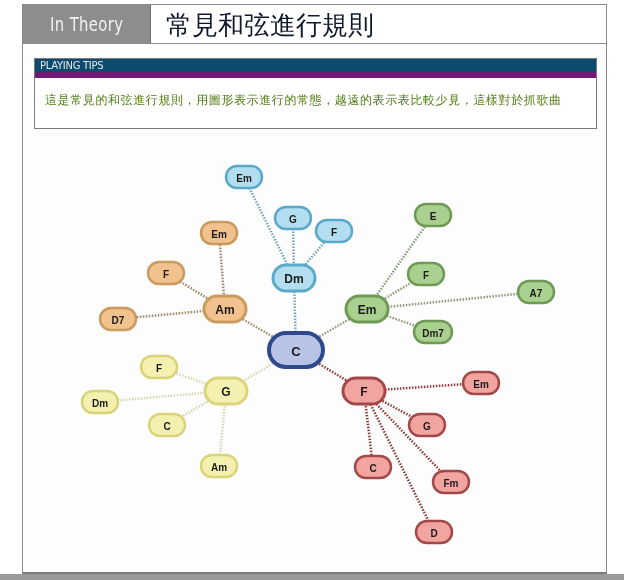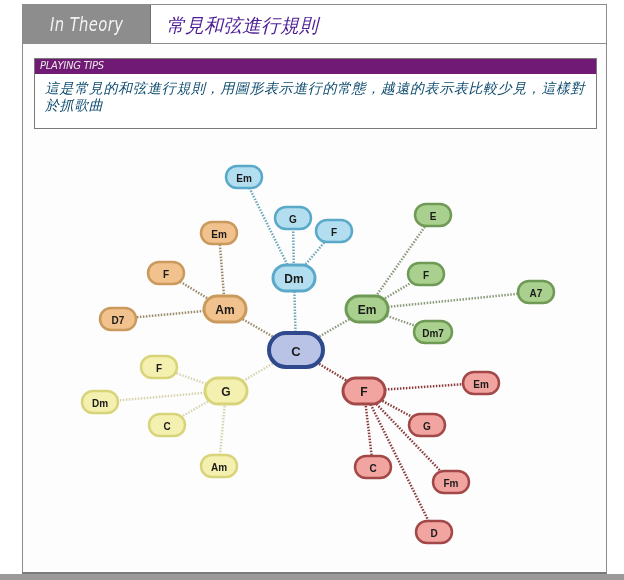--- a/index.html
+++ b/index.html
@@ -1,24 +1,24 @@
 <!DOCTYPE html>
 <html><head>
 <meta charset="utf-8">
 <style>
   html, body { margin:0; padding:0; }
   body { width:624px; height:580px; background:#ffffff; position:relative; overflow:hidden; font-family:"DejaVu Sans", sans-serif; }
-  .frame { position:absolute; left:22px; top:4px; width:585px; height:570px; border:1px solid #8c8c8c; border-bottom:2px solid #7a7a7a; background:#fdfdfd; box-sizing:border-box;font-style:italic; }
+  .frame { position:absolute; left:22px; top:4px; width:585px; height:570px; border:1px solid #8c8c8c; border-bottom:2px solid #7a7a7a; background:#fdfdfd; box-sizing:border-box; }
   .header { position:absolute; left:0; top:0; width:100%; height:38px; border-bottom:1px solid #8c8c8c; background:#fff; }
   .header-tag { position:absolute; left:0; top:0; width:127px; height:38px; background:#8d8d8d; border-right:1px solid #6f6f6f; color:#f2f2f2; font-family:"DejaVu Sans", sans-serif; font-size:20px; font-stretch:condensed; line-height:38px; text-align:center; letter-spacing:0.5px; transform-origin:left; }
   .header-tag span { display:inline-block; transform:scaleX(0.82); }
-  .header-title { position:absolute; left:143px; top:0; height:38px; line-height:40px; font-size:19px; color:#4c1d95; }
+  .header-title { position:absolute; left:143px; top:0; height:38px; line-height:40px; font-size:26px; color:#0f172a; }
   .tips { position:absolute; left:11px; top:53px; width:563px; height:71px; border:1px solid #7a7a7a; background:#fff; box-sizing:border-box; }
-  .tips-head { height:13px; background:#701a75; border-bottom:2px solid #701a75; color:#e8e8e8; font-size:10px; line-height:13px; padding-left:5px; letter-spacing:-0.3px; }
-  .tips-body { padding:6px 10px 0 10px; font-size:14px; line-height:17px; color:#0c4a6e; letter-spacing:0.6px; }
+  .tips-head { height:13px; background:#0c4a6e; border-bottom:6px solid #701a75; color:#e8e8e8; font-size:10px; line-height:13px; padding-left:5px; letter-spacing:-0.3px; }
+  .tips-body { padding:14px 10px 0 10px; font-size:12px; line-height:17px; color:#4d7c0f; letter-spacing:0.6px; }
   .bottom-bar { position:absolute; left:0; top:574px; width:624px; height:6px; background:#9a9a9a; }
   svg.diagram { position:absolute; left:0; top:0; }
   .node-label { font-family:"Liberation Sans", sans-serif; font-weight:bold; fill:#1a1a1a; text-anchor:middle; dominant-baseline:central; }
 </style>
 </head>
 <body>
 
 <div class="frame">
   <div class="header">
     <div class="header-tag"><span>In Theory</span></div>

